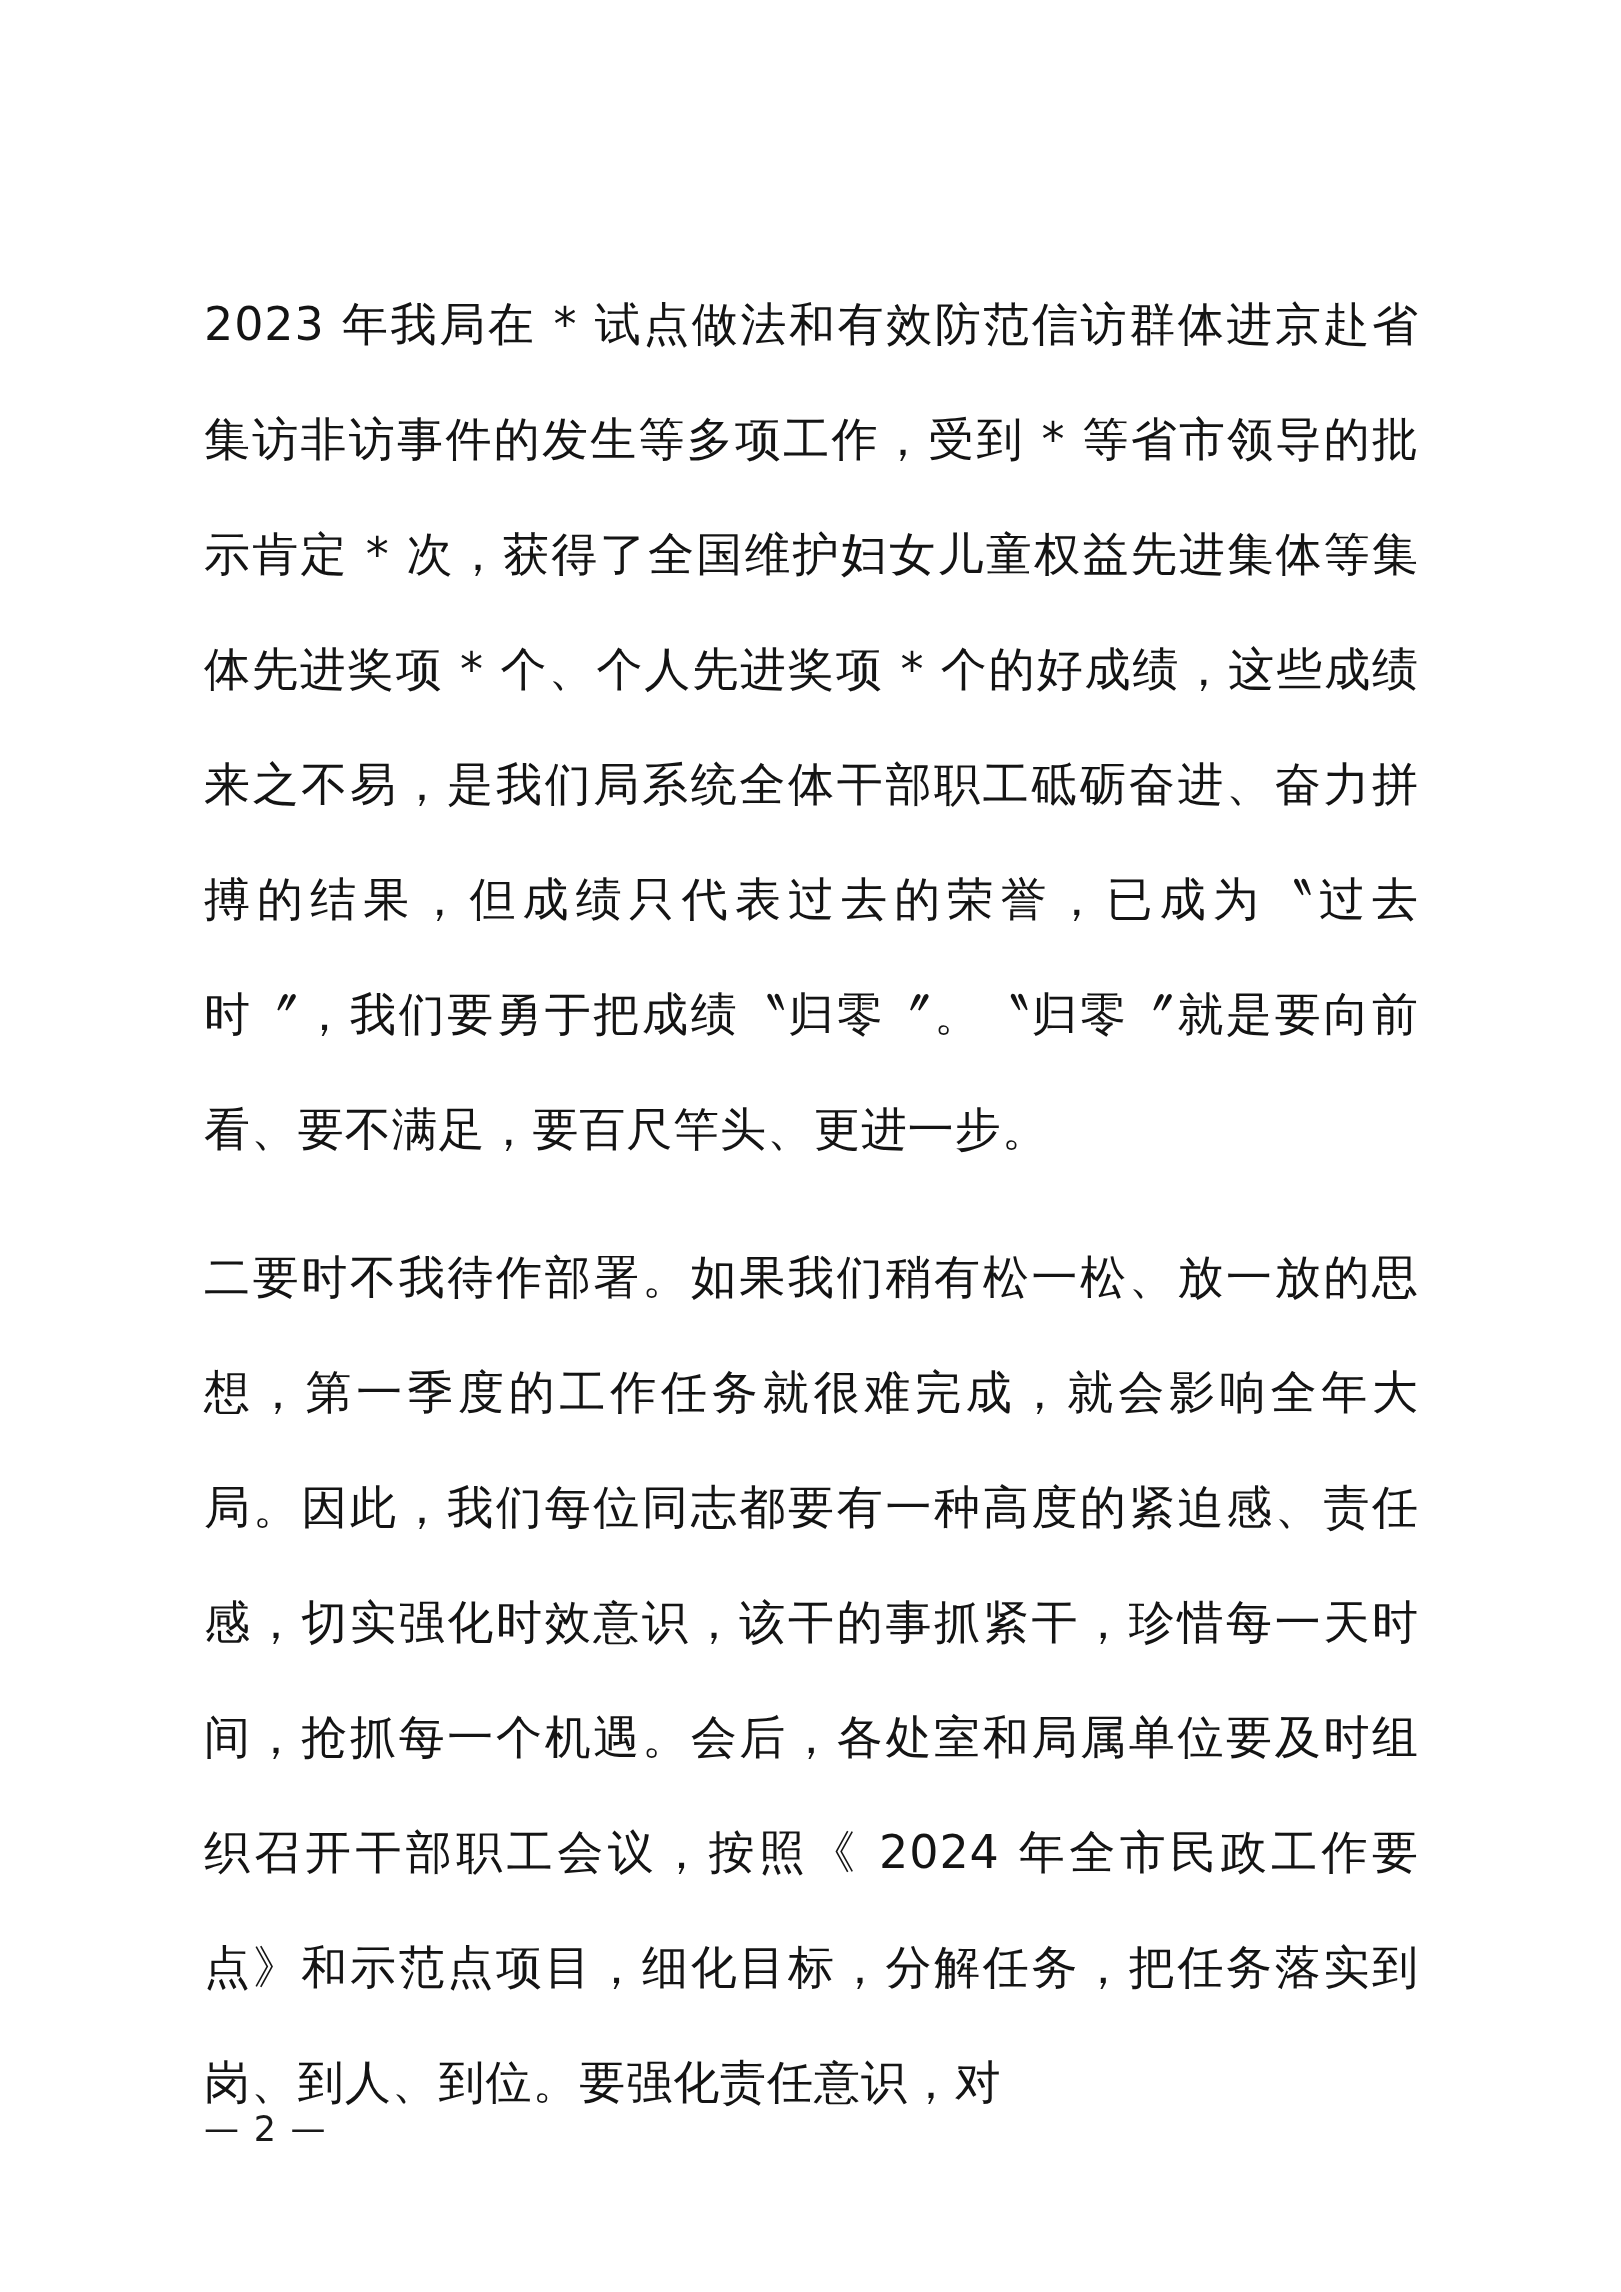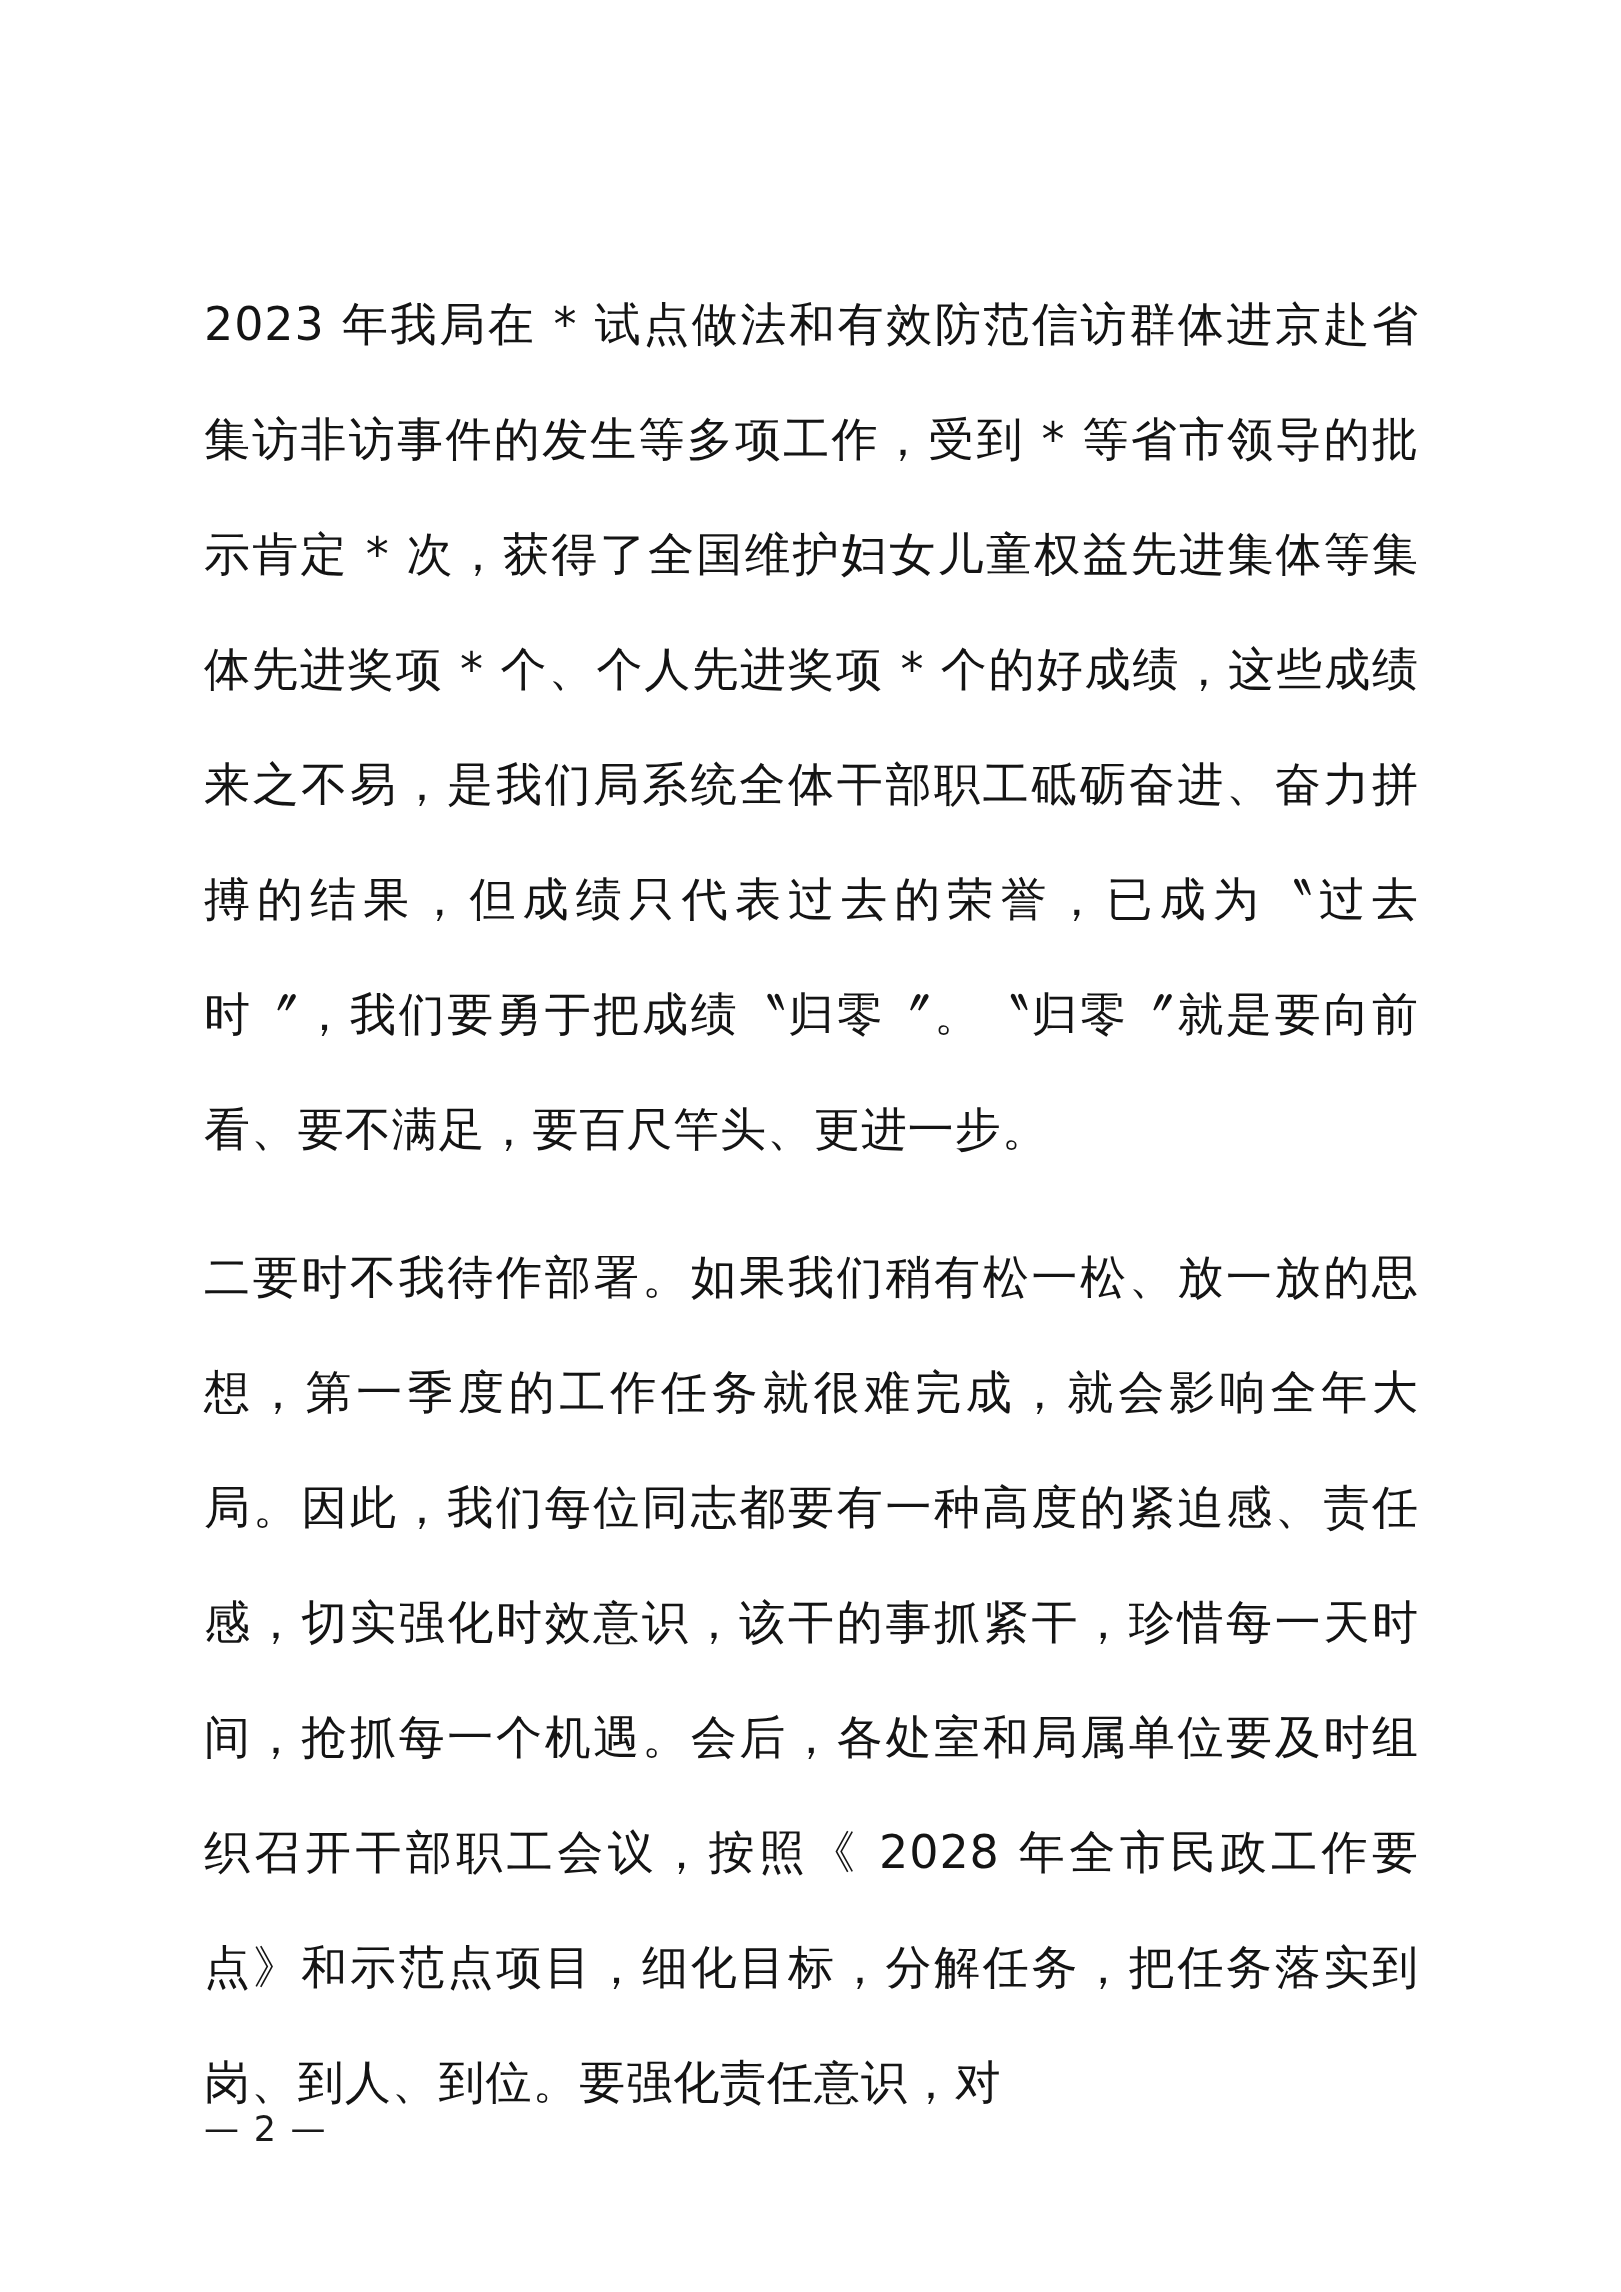--- a/index.html
+++ b/index.html
@@ -56,21 +56,21 @@
     font-family: "DejaVu Sans", "Liberation Sans", sans-serif;
   }
 </style>
 </head>
 <body>
 
 <div class="page">
 
   <div class="content">
     <p class="para">2023 年我局在 * 试点做法和有效防范信访群体进京赴省集访非访事件的发生等多项工作，受到 * 等省市领导的批示肯定 * 次，获得了全国维护妇女儿童权益先进集体等集体先进奖项 * 个、个人先进奖项 * 个的好成绩，这些成绩来之不易，是我们局系统全体干部职工砥砺奋进、奋力拼搏的结果，但成绩只代表过去的荣誉，已成为〝过去时〞，我们要勇于把成绩〝归零〞。〝归零〞就是要向前看、要不满足，要百尺竿头、更进一步。</p>
-    <p class="para">二要时不我待作部署。如果我们稍有松一松、放一放的思想，第一季度的工作任务就很难完成，就会影响全年大局。因此，我们每位同志都要有一种高度的紧迫感、责任感，切实强化时效意识，该干的事抓紧干，珍惜每一天时间，抢抓每一个机遇。会后，各处室和局属单位要及时组织召开干部职工会议，按照《 2028 年全市民政工作要点》和示范点项目，细化目标，分解任务，把任务落实到岗、到人、到位。要强化责任意识，对</p>
+    <p class="para">二要时不我待作部署。如果我们稍有松一松、放一放的思想，第一季度的工作任务就很难完成，就会影响全年大局。因此，我们每位同志都要有一种高度的紧迫感、责任感，切实强化时效意识，该干的事抓紧干，珍惜每一天时间，抢抓每一个机遇。会后，各处室和局属单位要及时组织召开干部职工会议，按照《 2024 年全市民政工作要点》和示范点项目，细化目标，分解任务，把任务落实到岗、到人、到位。要强化责任意识，对</p>
   </div>
 
   <div class="footer">
     <span class="page-number">— 2 —</span>
   </div>
 
 </div>
 
 
 </body></html>

